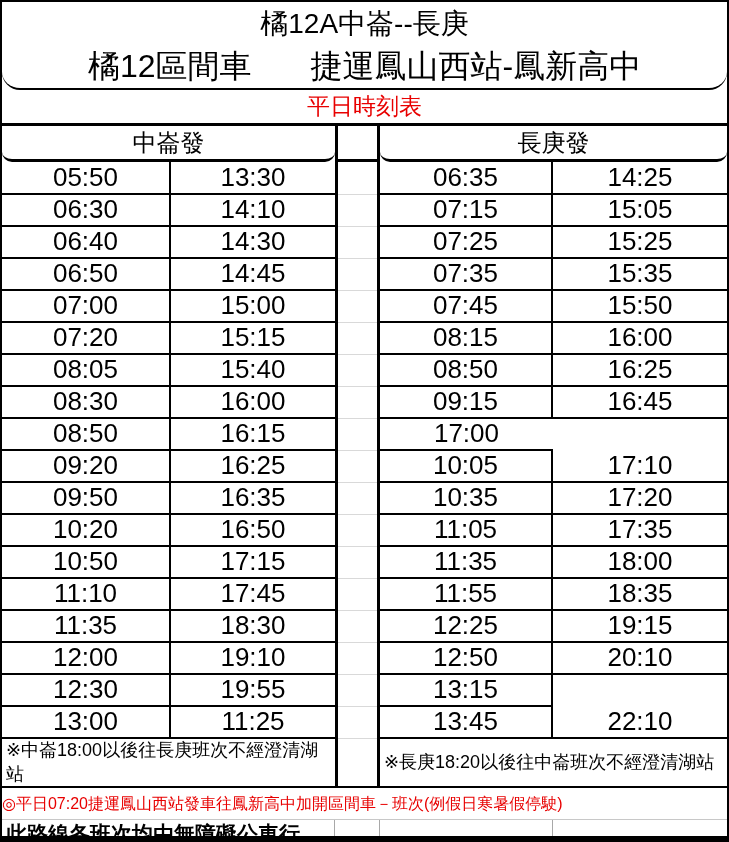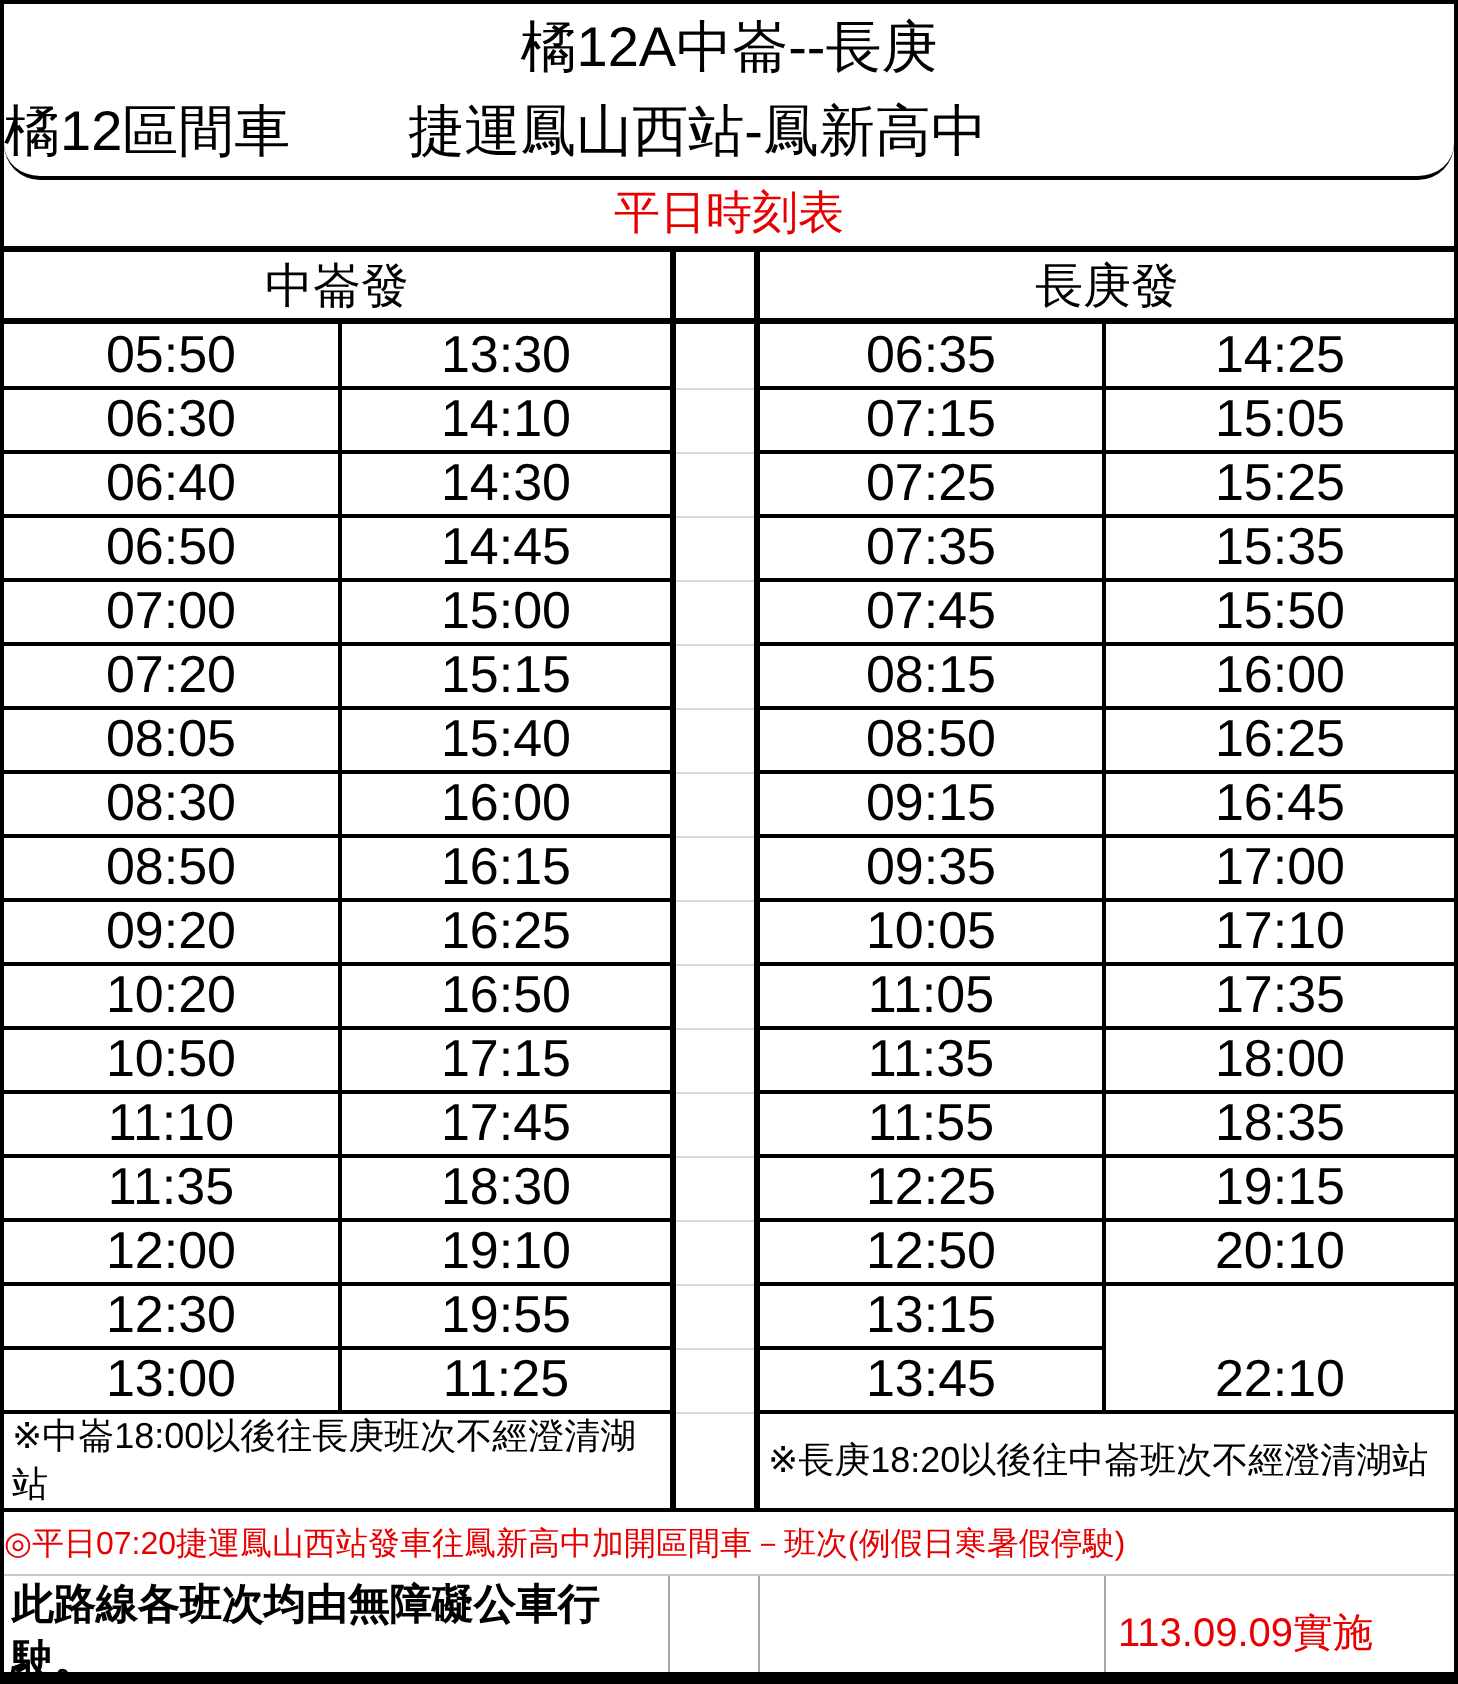--- a/index.html
+++ b/index.html
@@ -11,29 +11,29 @@
     border-bottom:6px solid #000;
     background:#fff;
     color:#000;
     font-family:"Liberation Sans","DejaVu Sans",sans-serif;
     overflow:hidden;
   }
   
   .title-block { height:88px; box-sizing:border-box; border-bottom:2px solid #000;
     display:flex; flex-direction:column; justify-content:center;border-radius:18px; }
   .t1 { font-size:28px; line-height:42px; text-align:center; }
-  .t2 { font-size:28px; line-height:42px; display:flex; gap:59px; }
+  .t2 { font-size:32px; line-height:42px; display:flex; justify-content:center; gap:59px; }
   
   .red-title { height:36px; box-sizing:border-box; border-bottom:3px solid #000;
     display:flex; align-items:center; justify-content:center;
     font-size:23px; color:#e80000; }
   
   .header-row { display:grid; grid-template-columns:333px 45px 347px; height:36px; }
   .hcell { box-sizing:border-box; border-bottom:3px solid #000;
-    display:flex; align-items:center; justify-content:center; font-size:24px; }
+    display:flex; align-items:center; justify-content:center; font-size:24px;border-radius:10px; }
   .hgap { box-sizing:border-box; border-bottom:3px solid #000;
     border-left:3px solid #000; border-right:3px solid #000; }
   
   .tr { display:grid; grid-template-columns:169px 164px 45px 173px 174px; height:32px; }
   .td { box-sizing:border-box; border-bottom:2px solid #000;
     display:flex; align-items:center; justify-content:center; font-size:26px; }
   .td.ca { border-right:2px solid #000; }
   .td.cc { border-right:2px solid #000; }
   .td.gap { border-left:3px solid #000; border-right:3px solid #000;
     border-bottom:1px solid #d9d9d9; }
@@ -130,29 +130,35 @@
       <div class="td ca">08:30</div>
       <div class="td cb">16:00</div>
       <div class="td gap"></div>
       <div class="td cc">09:15</div>
       <div class="td cd">16:45</div>
     </div>
     <div class="tr">
       <div class="td ca">08:50</div>
       <div class="td cb">16:15</div>
       <div class="td gap"></div>
-      <div class="td cc">09:35</div>
       <div class="td cd">17:00</div>
     </div>
     <div class="tr">
       <div class="td ca">09:20</div>
       <div class="td cb">16:25</div>
       <div class="td gap"></div>
       <div class="td cc">10:05</div>
       <div class="td cd">17:10</div>
+    </div>
+    <div class="tr">
+      <div class="td ca">09:50</div>
+      <div class="td cb">16:35</div>
+      <div class="td gap"></div>
+      <div class="td cc">10:35</div>
+      <div class="td cd">17:20</div>
     </div>
     <div class="tr">
       <div class="td ca">10:20</div>
       <div class="td cb">16:50</div>
       <div class="td gap"></div>
       <div class="td cc">11:05</div>
       <div class="td cd">17:35</div>
     </div>
     <div class="tr">
       <div class="td ca">10:50</div>

